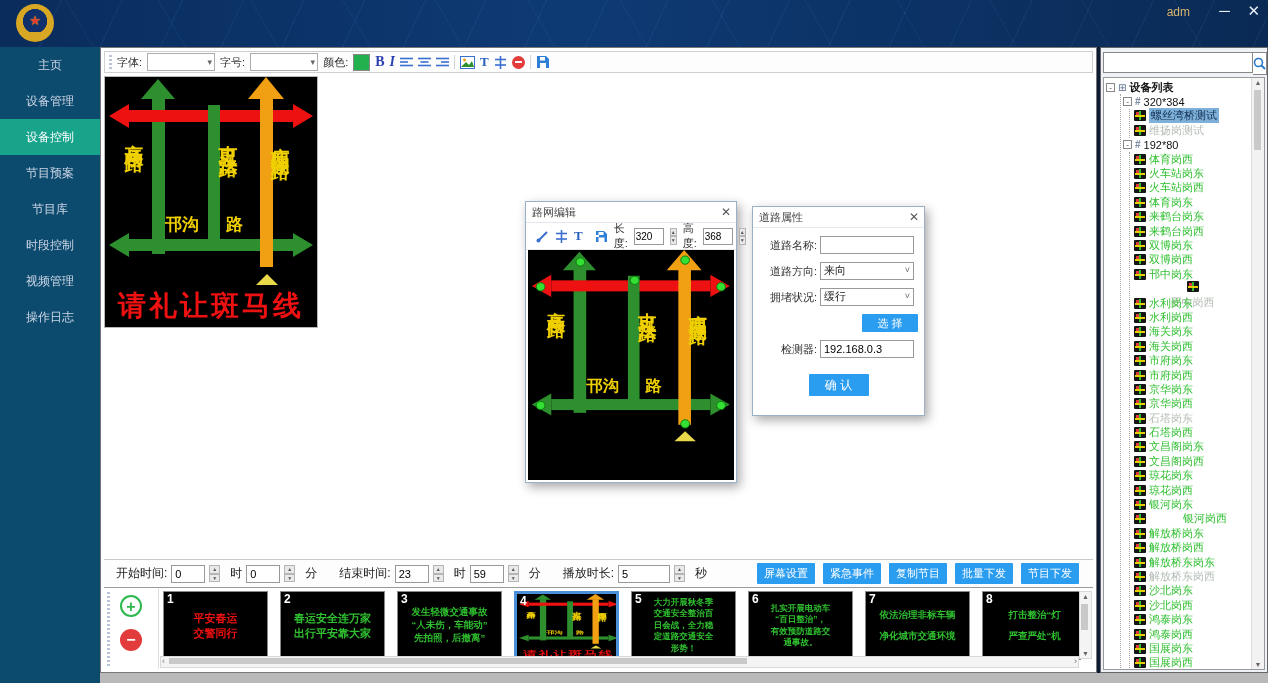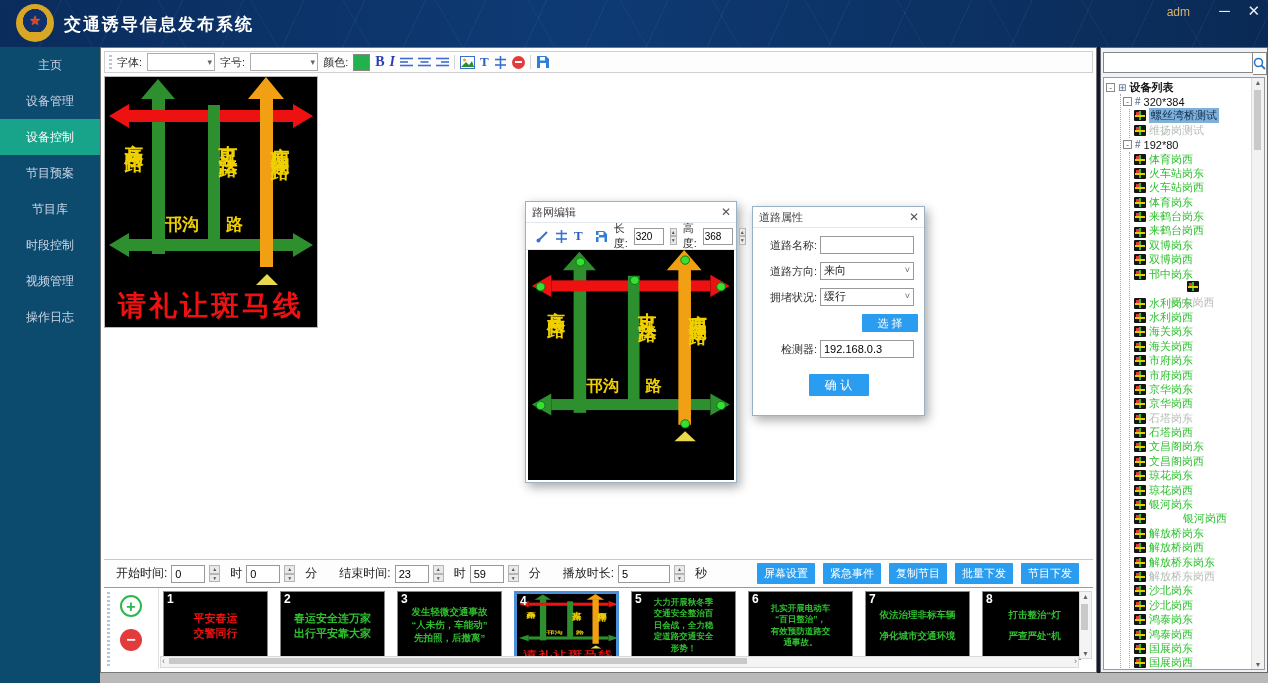--- a/index.html
+++ b/index.html
@@ -147,21 +147,20 @@
   svg{display:block}
 </style>
 </head>
 <body>
 
 <div class="header">
   <div class="logo">
     <span class="star">★</span>
     <span class="shield"></span>
   </div>
-  <div class="app-title">交通诱导信息发布系统</div>
   <div class="user">adm</div>
   <div class="win-min">─</div>
   <div class="win-close">✕</div>
 </div>
 
 <div class="sidebar" id="sidebar">
     <div class="side-item">主页</div>
     <div class="side-item">设备管理</div>
     <div class="side-item active">设备控制</div>
     <div class="side-item">节目预案</div>
@@ -593,21 +592,21 @@
               <span class="tlabel online">体育岗东</span>
             </div>
             <div class="trow" style="padding-left: 2px;">
               <span class="ticon">
                 <i class="tg"></i>
                 <i class="ty"></i>
                 <i class="trd"></i>
               </span>
               <span class="tlabel online">来鹤台岗东</span>
             </div>
-            <div class="trow" style="padding-left: 2px; align-items: flex-end;">
+            <div class="trow" style="padding-left: 2px;">
               <span class="ticon">
                 <i class="tg"></i>
                 <i class="ty"></i>
                 <i class="trd"></i>
               </span>
               <span class="tlabel online">来鹤台岗西</span>
             </div>
             <div class="trow" style="padding-left: 2px;">
               <span class="ticon">
                 <i class="tg"></i>

